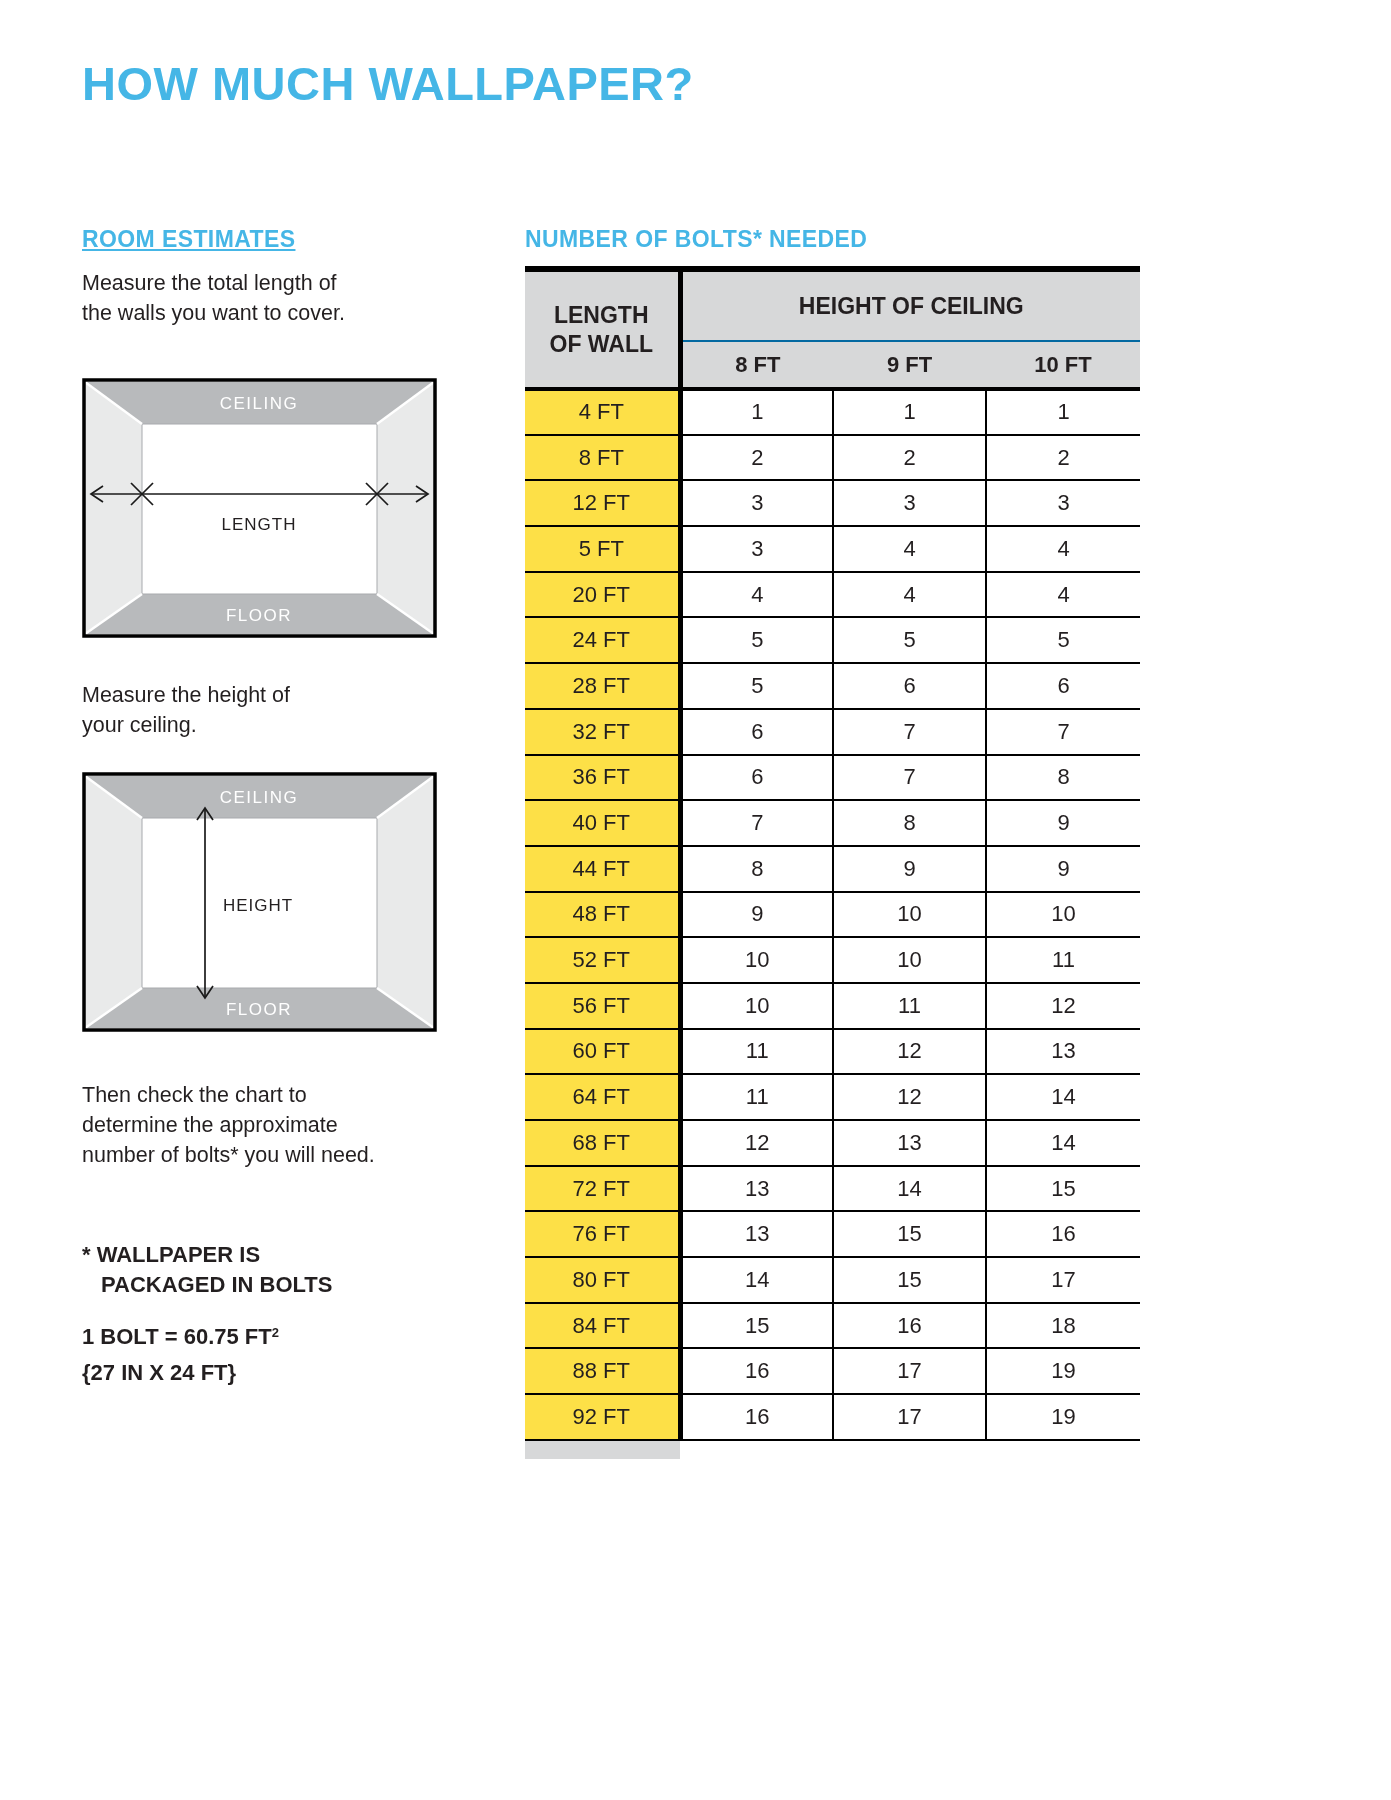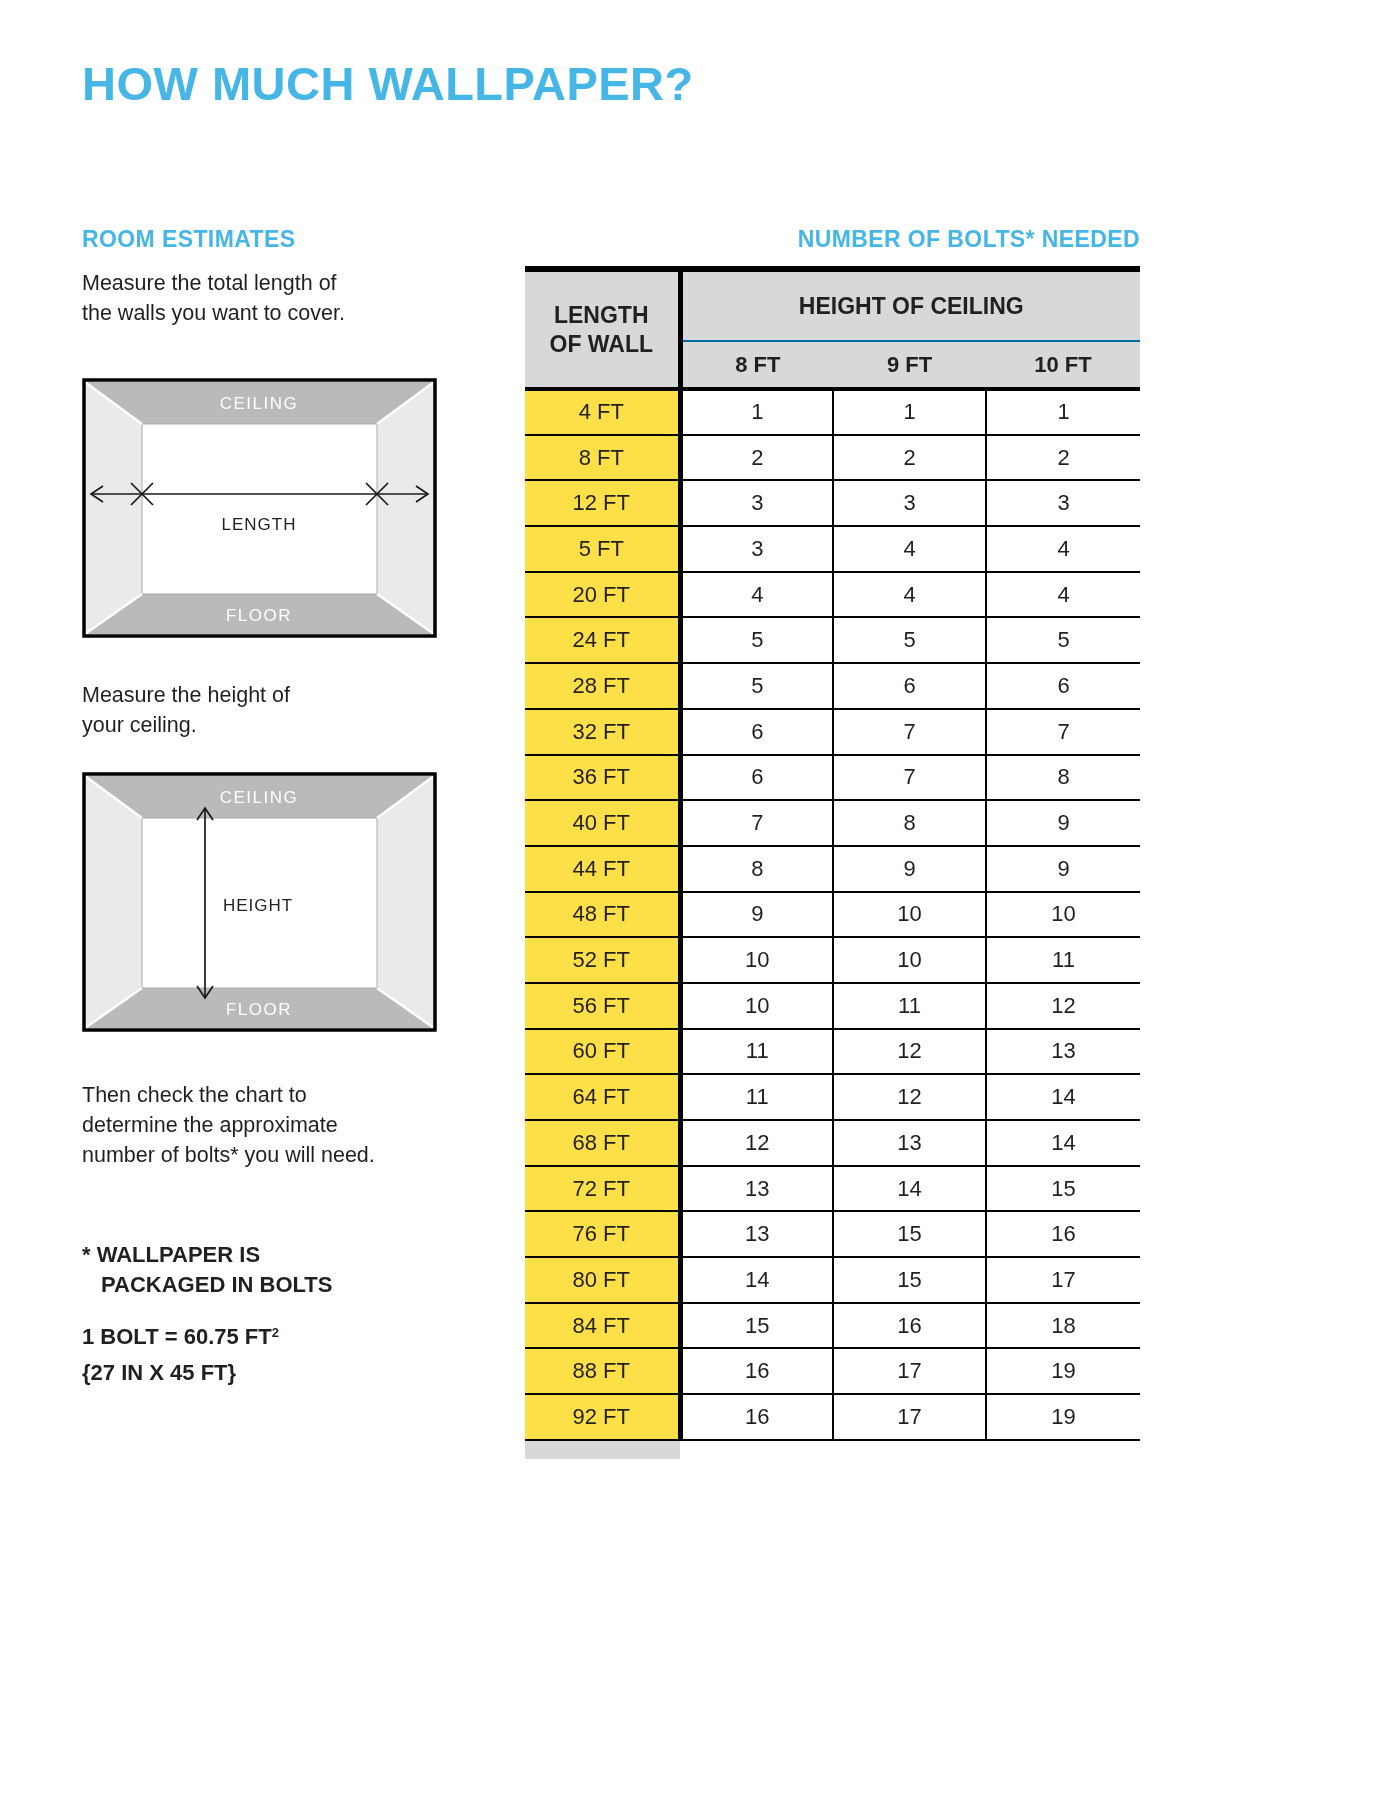--- a/index.html
+++ b/index.html
@@ -3,21 +3,21 @@
 <meta charset="utf-8">
 <style>
   * { margin:0; padding:0; box-sizing:border-box; }
   html,body { background:#ffffff; }
   body { font-family:"Liberation Sans", sans-serif; color:#231f20; }
   .page { position:relative; width:1238px; height:1800px; background:#ffffff; overflow:hidden; }
   .abs { position:absolute; }
 
   .title { position:absolute; left:82px; top:56px; font-size:47px; font-weight:bold; color:#45b6e6; letter-spacing:0.5px; }
   .section-heading { position:absolute; font-size:23px; font-weight:bold; color:#45b6e6; letter-spacing:0.4px; }
-  .table-title { position:absolute; left:525px; top:226px; width:615px; text-align:right; font-size:23px; font-weight:bold; color:#45b6e6; letter-spacing:0.4px; }
+  .table-title { position:absolute; left:525px; top:226px; width:615px; text-align:left; font-size:23px; font-weight:bold; color:#45b6e6; letter-spacing:0.4px; }
   .para { position:absolute; font-size:21.5px; line-height:30px; color:#231f20; }
   .bold-note { position:absolute; font-size:22px; font-weight:bold; line-height:30px; color:#231f20; }
   .sup { font-size:13px; position:relative; top:-7px; }
 
   
   .table-wrap { position:absolute; left:525px; top:266px; }
   .bolts-table { border-collapse:collapse; table-layout:fixed; width:615px; border-top:6px solid #000; }
   .bolts-table td, .bolts-table th { text-align:center; vertical-align:middle; padding:0; }
   .bolts-table th { background:#d7d8d9; font-weight:bold; color:#231f20; }
   .th-length { font-size:23px; line-height:29px; border-right:5px solid #000; border-bottom:4px solid #000; white-space:pre-line; height:120px; }
@@ -32,21 +32,21 @@
   .svg-wall-label { font-family:"Liberation Sans", sans-serif; font-size:17px; letter-spacing:1.5px; fill:#ffffff; }
   .svg-measure-label { font-family:"Liberation Sans", sans-serif; font-size:17px; letter-spacing:1px; fill:#231f20; }
 </style>
 </head>
 <body>
 
 <div class="page">
 
   <h1 class="title">HOW MUCH WALLPAPER?</h1>
 
-  <div class="section-heading" style="left:82px; top:226px;">ROOM ESTIMATES</div>
+  <div class="section-heading" style="left:82px; top:226px;text-decoration:underline;">ROOM ESTIMATES</div>
 
   <div class="para" style="left:82px; top:268px;">
     <div>Measure the total length of</div>
     <div>the walls you want to cover.</div>
   </div>
 
   <svg class="abs" style="left:82px; top:378px;" width="355" height="260" viewBox="0 0 355 260">
     <polygon points="3,4 352,4 295,46 60,46" fill="#b8babc"></polygon>
     <polygon points="3,256 60,216 295,216 352,256" fill="#b8babc"></polygon>
     <polygon points="3,4 60,46 60,216 3,256" fill="#e9eaea"></polygon>
@@ -107,21 +107,21 @@
     <div>number of bolts* you will need.</div>
   </div>
 
   <div class="bold-note" style="left:82px; top:1240px;">
     <div>* WALLPAPER IS</div>
     <div style="padding-left:19px;">PACKAGED IN BOLTS</div>
   </div>
 
   <div class="bold-note" style="left:82px; top:1322px;">
     <div><span>1 BOLT = 60.75 FT</span><span class="sup">2</span></div>
-    <div style="margin-top:3px;">{27 IN X 45 FT}</div>
+    <div style="margin-top:3px;">{27 IN X 24 FT}</div>
   </div>
 
   <div class="table-title">NUMBER OF BOLTS* NEEDED</div>
 
   <div class="table-wrap">
     <table class="bolts-table">
       <colgroup>
         <col style="width:155px">
           <col style="width:153px">
           <col style="width:153px">

